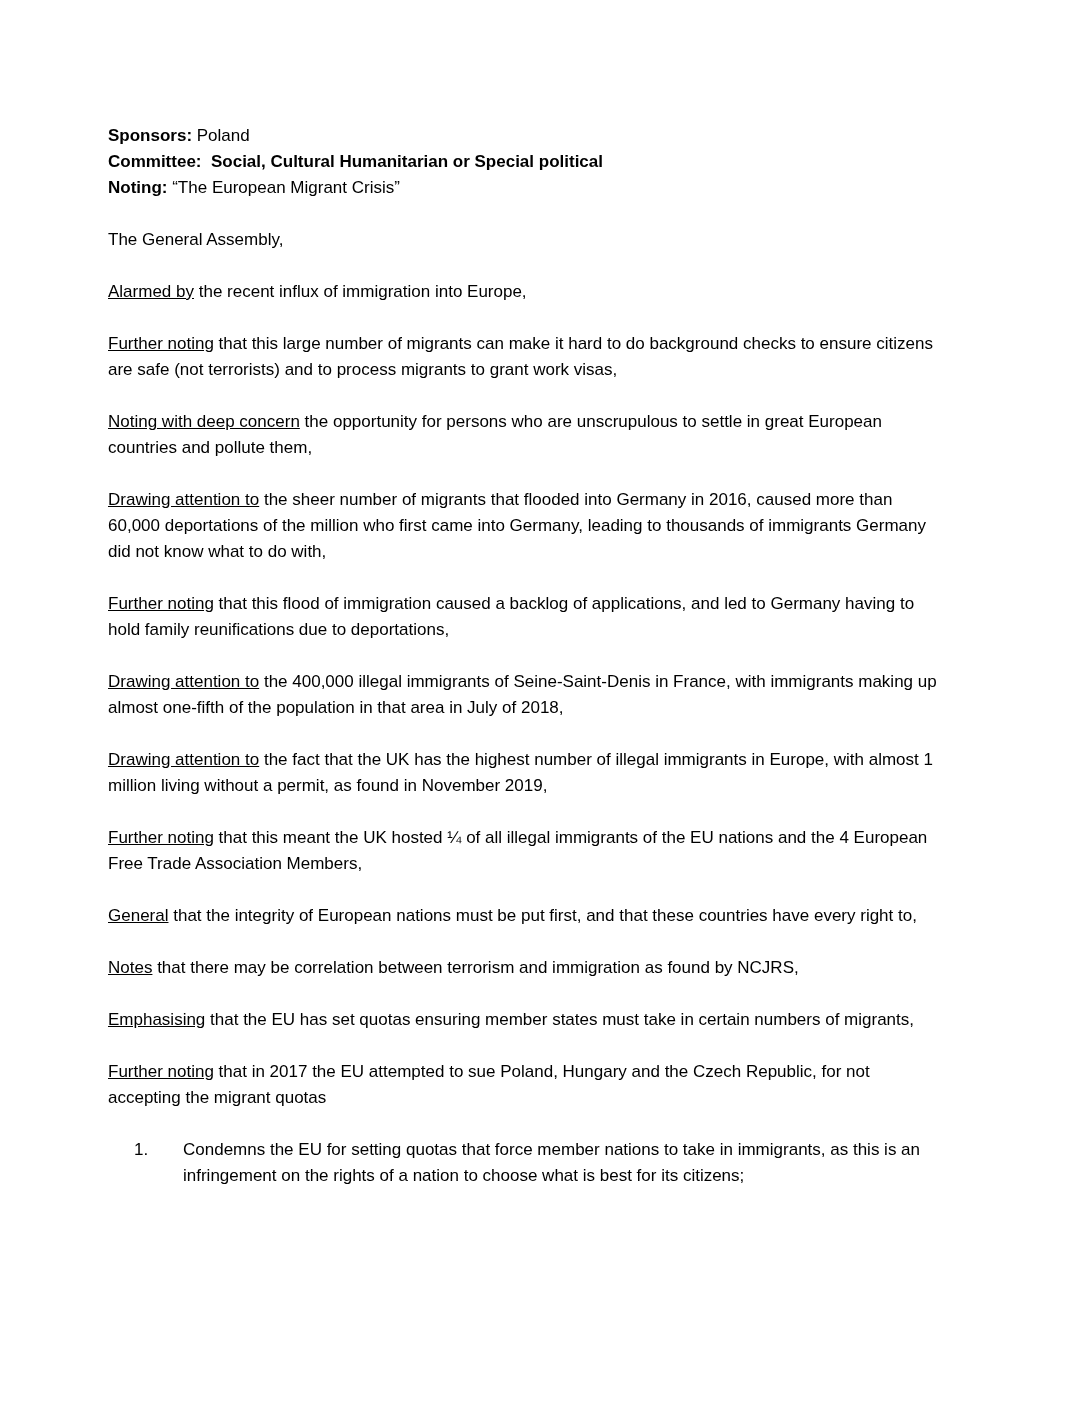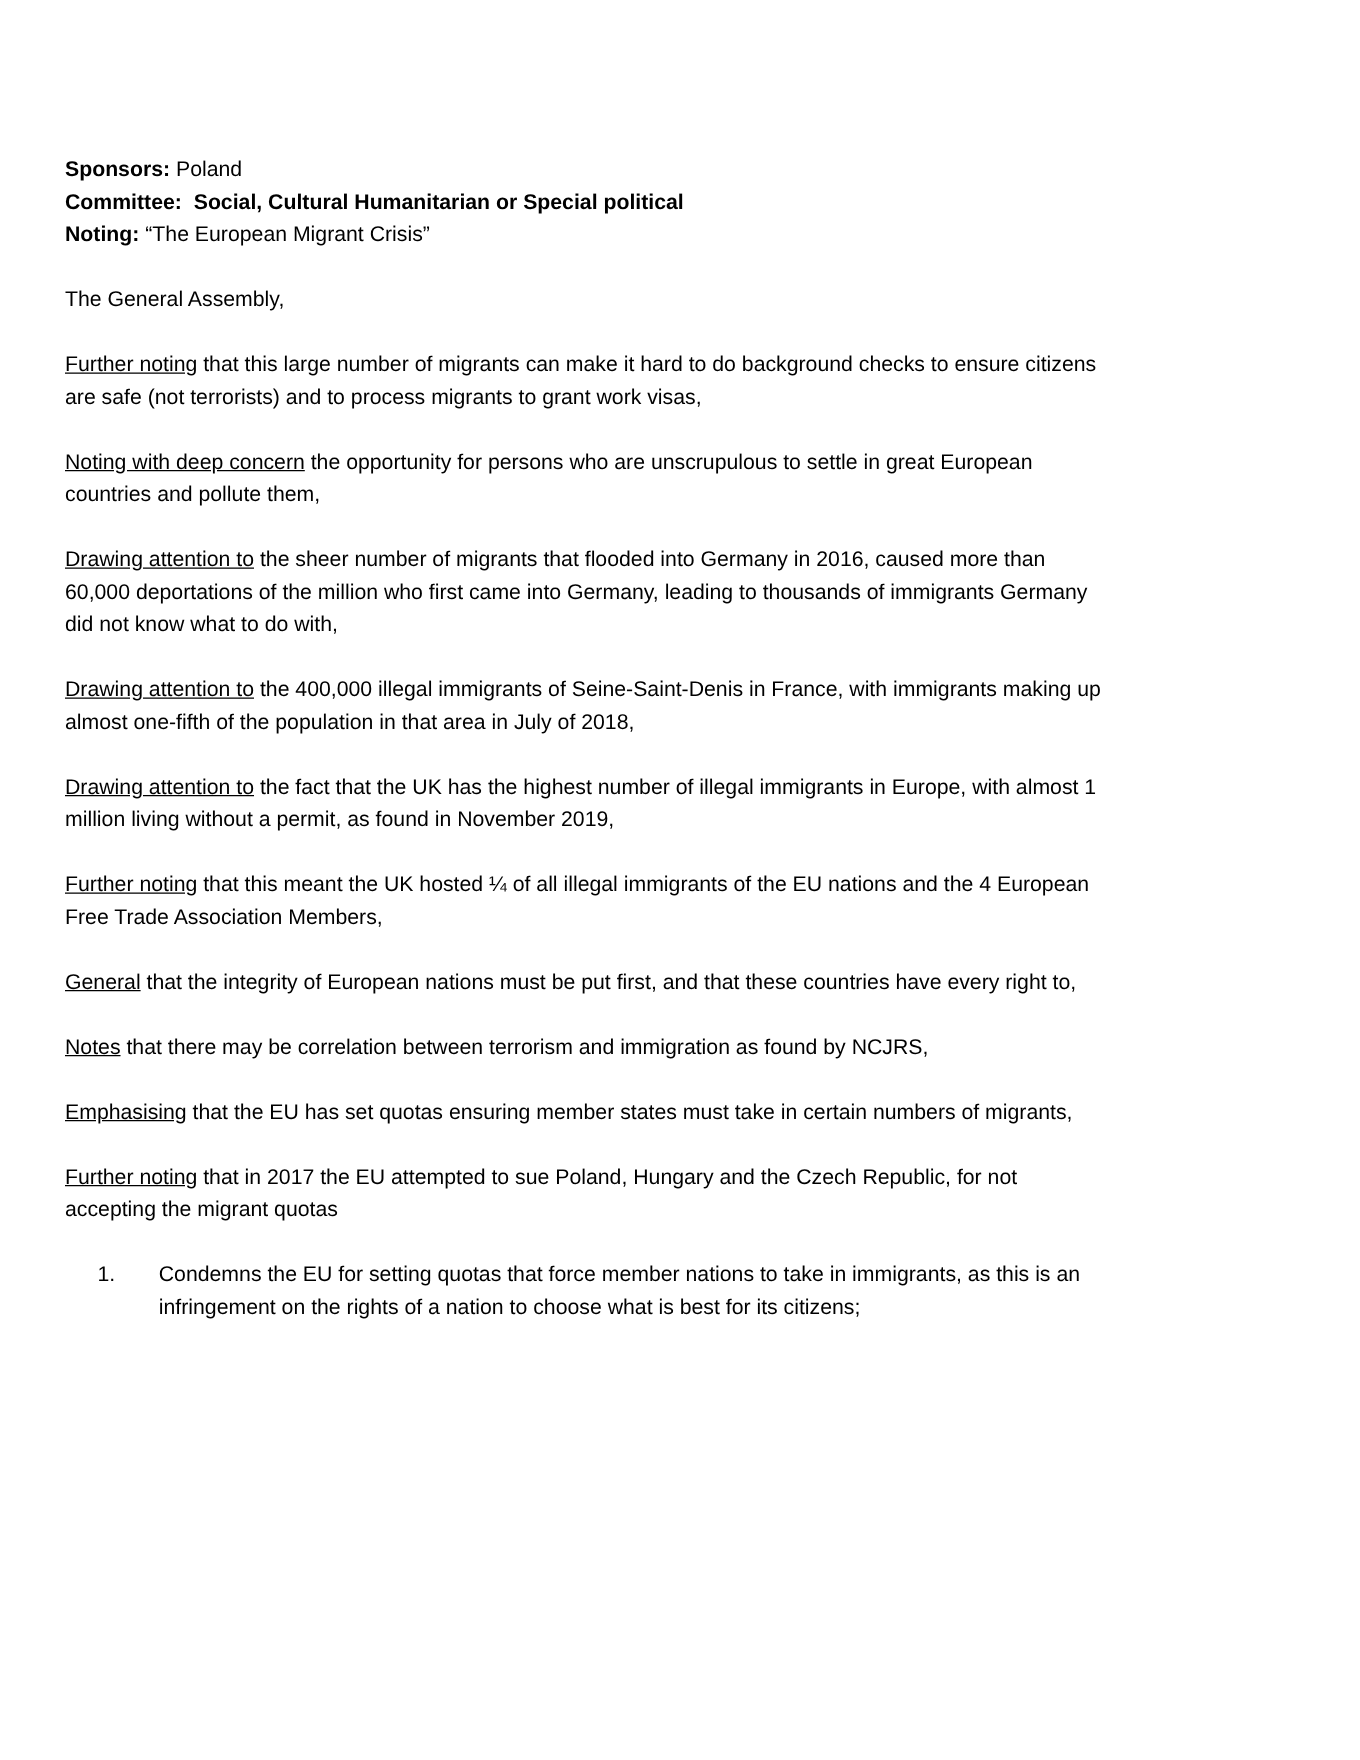--- a/index.html
+++ b/index.html
@@ -10,21 +10,21 @@
   .page {
     position: relative;
     width: 1088px;
     height: 1408px;
     box-sizing: border-box;
     background: #ffffff;
     color: #000000;
     font-family: "Liberation Sans", sans-serif;
     font-size: 17px;
     line-height: 26px;
-    padding: 123px 120px 0 52px;
+    padding: 123px 120px 0 108px;
     overflow: hidden;
   }
   .page p {
     margin: 0 0 26px 0;
     white-space: pre-wrap;
   }
   .hdr-line {
     margin: 0 !important;
   }
   .hdr-line.last {
@@ -55,27 +55,29 @@
   <div class="content">
 
     <p class="hdr-line"><span class="bold">Sponsors:</span><span> Poland</span></p>
 
     <p class="hdr-line"><span class="bold">Committee:</span><span class="bold">  Social, Cultural Humanitarian or Special political</span></p>
 
     <p class="hdr-line last"><span class="bold">Noting:</span><span> “The European Migrant Crisis”</span></p>
 
     <p>The General Assembly,</p>
 
+    <p><span class="u">Alarmed by</span><span> the recent influx of immigration into Europe,</span></p>
 
     <p><span class="u">Further noting</span><span> that this large number of migrants can make it hard to do background checks to ensure citizens are safe (not terrorists) and to process migrants to grant work visas,</span></p>
 
     <p><span class="u">Noting with deep concern</span><span> the opportunity for persons who are unscrupulous to settle in great European countries and pollute them,</span></p>
 
     <p><span class="u">Drawing attention to</span><span> the sheer number of migrants that flooded into Germany in 2016, caused more than 60,000 deportations of the million who first came into Germany, leading to thousands of immigrants Germany did not know what to do with,</span></p>
 
+    <p><span class="u">Further noting</span><span> that this flood of immigration caused a backlog of applications, and led to Germany having to hold family reunifications due to deportations,</span></p>
 
     <p><span class="u">Drawing attention to</span><span> the 400,000 illegal immigrants of Seine-Saint-Denis in France, with immigrants making up almost one-fifth of the population in that area in July of 2018,</span></p>
 
     <p><span class="u">Drawing attention to</span><span> the fact that the UK has the highest number of illegal immigrants in Europe, with almost 1 million living without a permit, as found in November 2019,</span></p>
 
     <p><span class="u">Further noting</span><span> that this meant the UK hosted ¼ of all illegal immigrants of the EU nations and the 4 European Free Trade Association Members,</span></p>
 
     <p><span class="u">General</span><span> that the integrity of European nations must be put first, and that these countries have every right to,</span></p>
 
     <p><span class="u">Notes</span><span> that there may be correlation between terrorism and immigration as found by NCJRS,</span></p>

